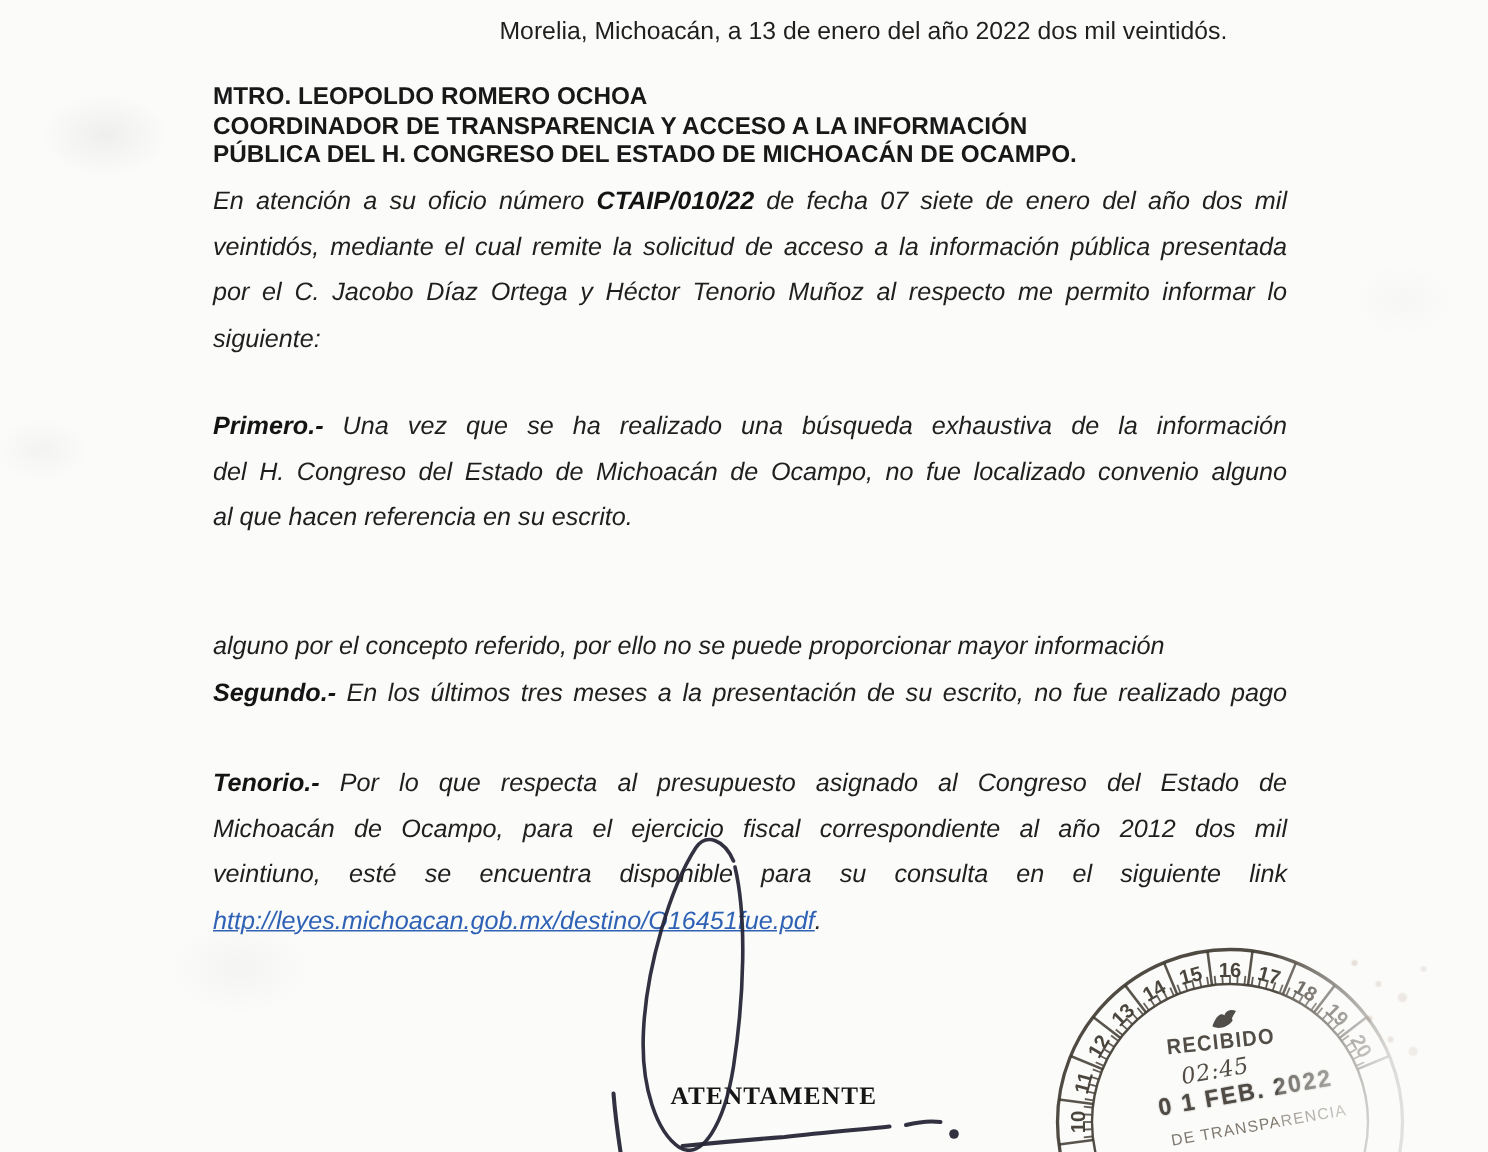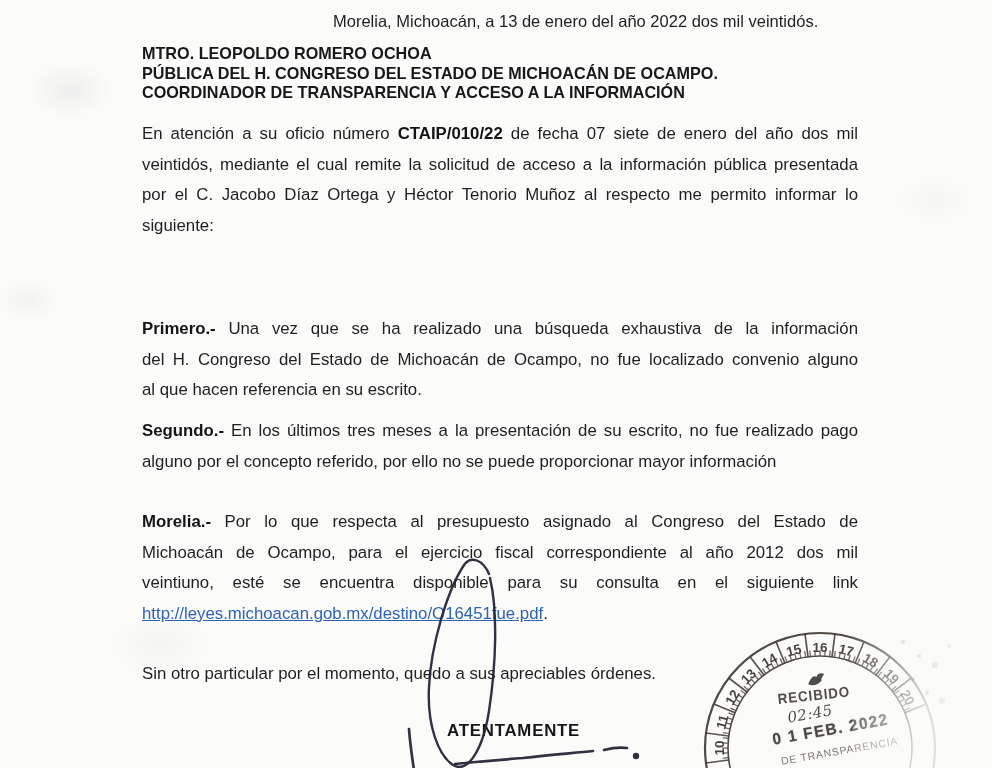--- a/index.html
+++ b/index.html
@@ -9,31 +9,31 @@
     background-image:
       radial-gradient(60px 40px at 70px 90px, rgba(175,175,175,.16), transparent 70%),
       radial-gradient(45px 30px at 28px 300px, rgba(180,180,180,.11), transparent 70%),
       radial-gradient(70px 45px at 160px 645px, rgba(185,185,185,.10), transparent 70%),
       radial-gradient(55px 35px at 935px 200px, rgba(185,185,185,.07), transparent 70%);
     font-family:"Liberation Sans", sans-serif;
     color:#1f1f1f;
   }
   .txt{position:absolute;z-index:1;}
   .date-line{top:12px;left:333px;font-size:16.5px;white-space:nowrap;}
-  .recipient{top:44px;left:142px;font-weight:bold;font-size:16.2px;line-height:19.5px;color:#181818;}
-  .para{left:142px;width:716px;font-size:16.8px;}
+  .recipient{top:55px;left:142px;font-weight:bold;font-size:16.2px;line-height:19.5px;color:#181818;}
+  .para{left:142px;width:716px;font-size:16.8px;font-style:italic;}
   .para .line{height:30.5px;line-height:30.5px;white-space:normal;}
   .jl{text-align:justify;text-align-last:justify;}
   .ll{text-align:right;text-align-last:left;}
   .p-intro{top:119px;}
-  .p-primero{top:269px;margin-top:45px;}
+  .p-primero{top:269px;}
   .p-segundo{top:416px;}
   .p-tercero{top:507px;}
   .closing{top:659px;left:142px;font-size:16.8px;line-height:30.5px;}
-  .atentamente{top:721px;left:447px;font-weight:bold;font-size:16.8px;letter-spacing:.8px;color:#161616;}
+  .atentamente{top:721px;left:447px;font-weight:bold;font-size:16.8px;letter-spacing:.8px;color:#161616;font-family:Liberation Serif, serif;}
   b{font-weight:bold;color:#141414;}
   .doc-link{color:#2f62b5;text-decoration:underline;text-decoration-color:#2f62b5;cursor:pointer;}
   .after-link{color:#222;}
   
   .overlay{position:absolute;left:0;top:0;z-index:3;pointer-events:none;}
   .pen{fill:none;stroke:#262637;stroke-width:2.4;stroke-linecap:round;opacity:.95;}
   .pen-thick{stroke-width:2.7;}
   .ring-circle{fill:none;stroke:#3d372e;opacity:.9;}
   .hour{font:700 13.5px "Liberation Sans",sans-serif;fill:#3d372e;text-anchor:middle;dominant-baseline:central;opacity:.92;}
   .tick{stroke:#3d372e;stroke-width:1.2;opacity:.8;}
@@ -55,50 +55,49 @@
 </style>
 </head>
 <body>
 
 <div class="page">
 
   <div class="txt date-line">Morelia, Michoacán, a 13 de enero del año 2022 dos mil veintidós.</div>
 
   <div class="txt recipient">
     <div>MTRO. LEOPOLDO ROMERO OCHOA</div>
+    <div>COORDINADOR DE TRANSPARENCIA Y ACCESO A LA INFORMACIÓN</div>
     <div>PÚBLICA DEL H. CONGRESO DEL ESTADO DE MICHOACÁN DE OCAMPO.</div>
-    <div>COORDINADOR DE TRANSPARENCIA Y ACCESO A LA INFORMACIÓN</div>
   </div>
 
   <div class="txt para p-intro">
     <div class="line jl"><span>En atención a su oficio número </span><b>CTAIP/010/22</b><span> de fecha 07 siete de enero del año dos mil</span></div>
     <div class="line jl"><span>veintidós, mediante el cual remite la solicitud de acceso a la información pública presentada</span></div>
     <div class="line jl"><span>por el C. Jacobo Díaz Ortega y Héctor Tenorio Muñoz al respecto me permito informar lo</span></div>
     <div class="line ll"><span>siguiente:</span></div>
   </div>
 
   <div class="txt para p-primero">
     <div class="line jl"><b>Primero.-</b><span> Una vez que se ha realizado una búsqueda exhaustiva de la información</span></div>
     <div class="line jl"><span>del H. Congreso del Estado de Michoacán de Ocampo, no fue localizado convenio alguno</span></div>
     <div class="line ll"><span>al que hacen referencia en su escrito.</span></div>
   </div>
 
   <div class="txt para p-segundo">
+    <div class="line ll"><span>alguno por el concepto referido, por ello no se puede proporcionar mayor información</span></div>
     <div class="line jl"><b>Segundo.-</b><span> En los últimos tres meses a la presentación de su escrito, no fue realizado pago</span></div>
-    <div class="line ll"><span>alguno por el concepto referido, por ello no se puede proporcionar mayor información</span></div>
   </div>
 
   <div class="txt para p-tercero">
-    <div class="line jl"><b>Morelia.-</b><span> Por lo que respecta al presupuesto asignado al Congreso del Estado de</span></div>
+    <div class="line jl"><b>Tenorio.-</b><span> Por lo que respecta al presupuesto asignado al Congreso del Estado de</span></div>
     <div class="line jl"><span>Michoacán de Ocampo, para el ejercicio fiscal correspondiente al año 2012 dos mil</span></div>
     <div class="line jl"><span>veintiuno, esté se encuentra disponible para su consulta en el siguiente link</span></div>
     <div class="line ll"><a class="doc-link">http://leyes.michoacan.gob.mx/destino/O16451fue.pdf</a><span class="after-link">.</span></div>
   </div>
 
-  <div class="txt closing">Sin otro particular por el momento, quedo a sus apreciables órdenes.</div>
 
   <div class="txt atentamente">ATENTAMENTE</div>
 
   <svg class="overlay" width="992" height="768" viewBox="0 0 992 768">
 
     <g id="stamp-ring">
       <circle class="ring-circle" cx="820" cy="748" r="115" stroke-width="2.2"></circle>
       <circle class="ring-circle" cx="820" cy="748" r="92" stroke-width="1.6"></circle>
     <text x="719" y="748" transform="rotate(-90 719 748)" class="hour">10</text>
         <line x1="728.0067246784347" y1="738.331117147742" x2="722.5368542539093" y2="737.7562105997699" class="tick"></line>

